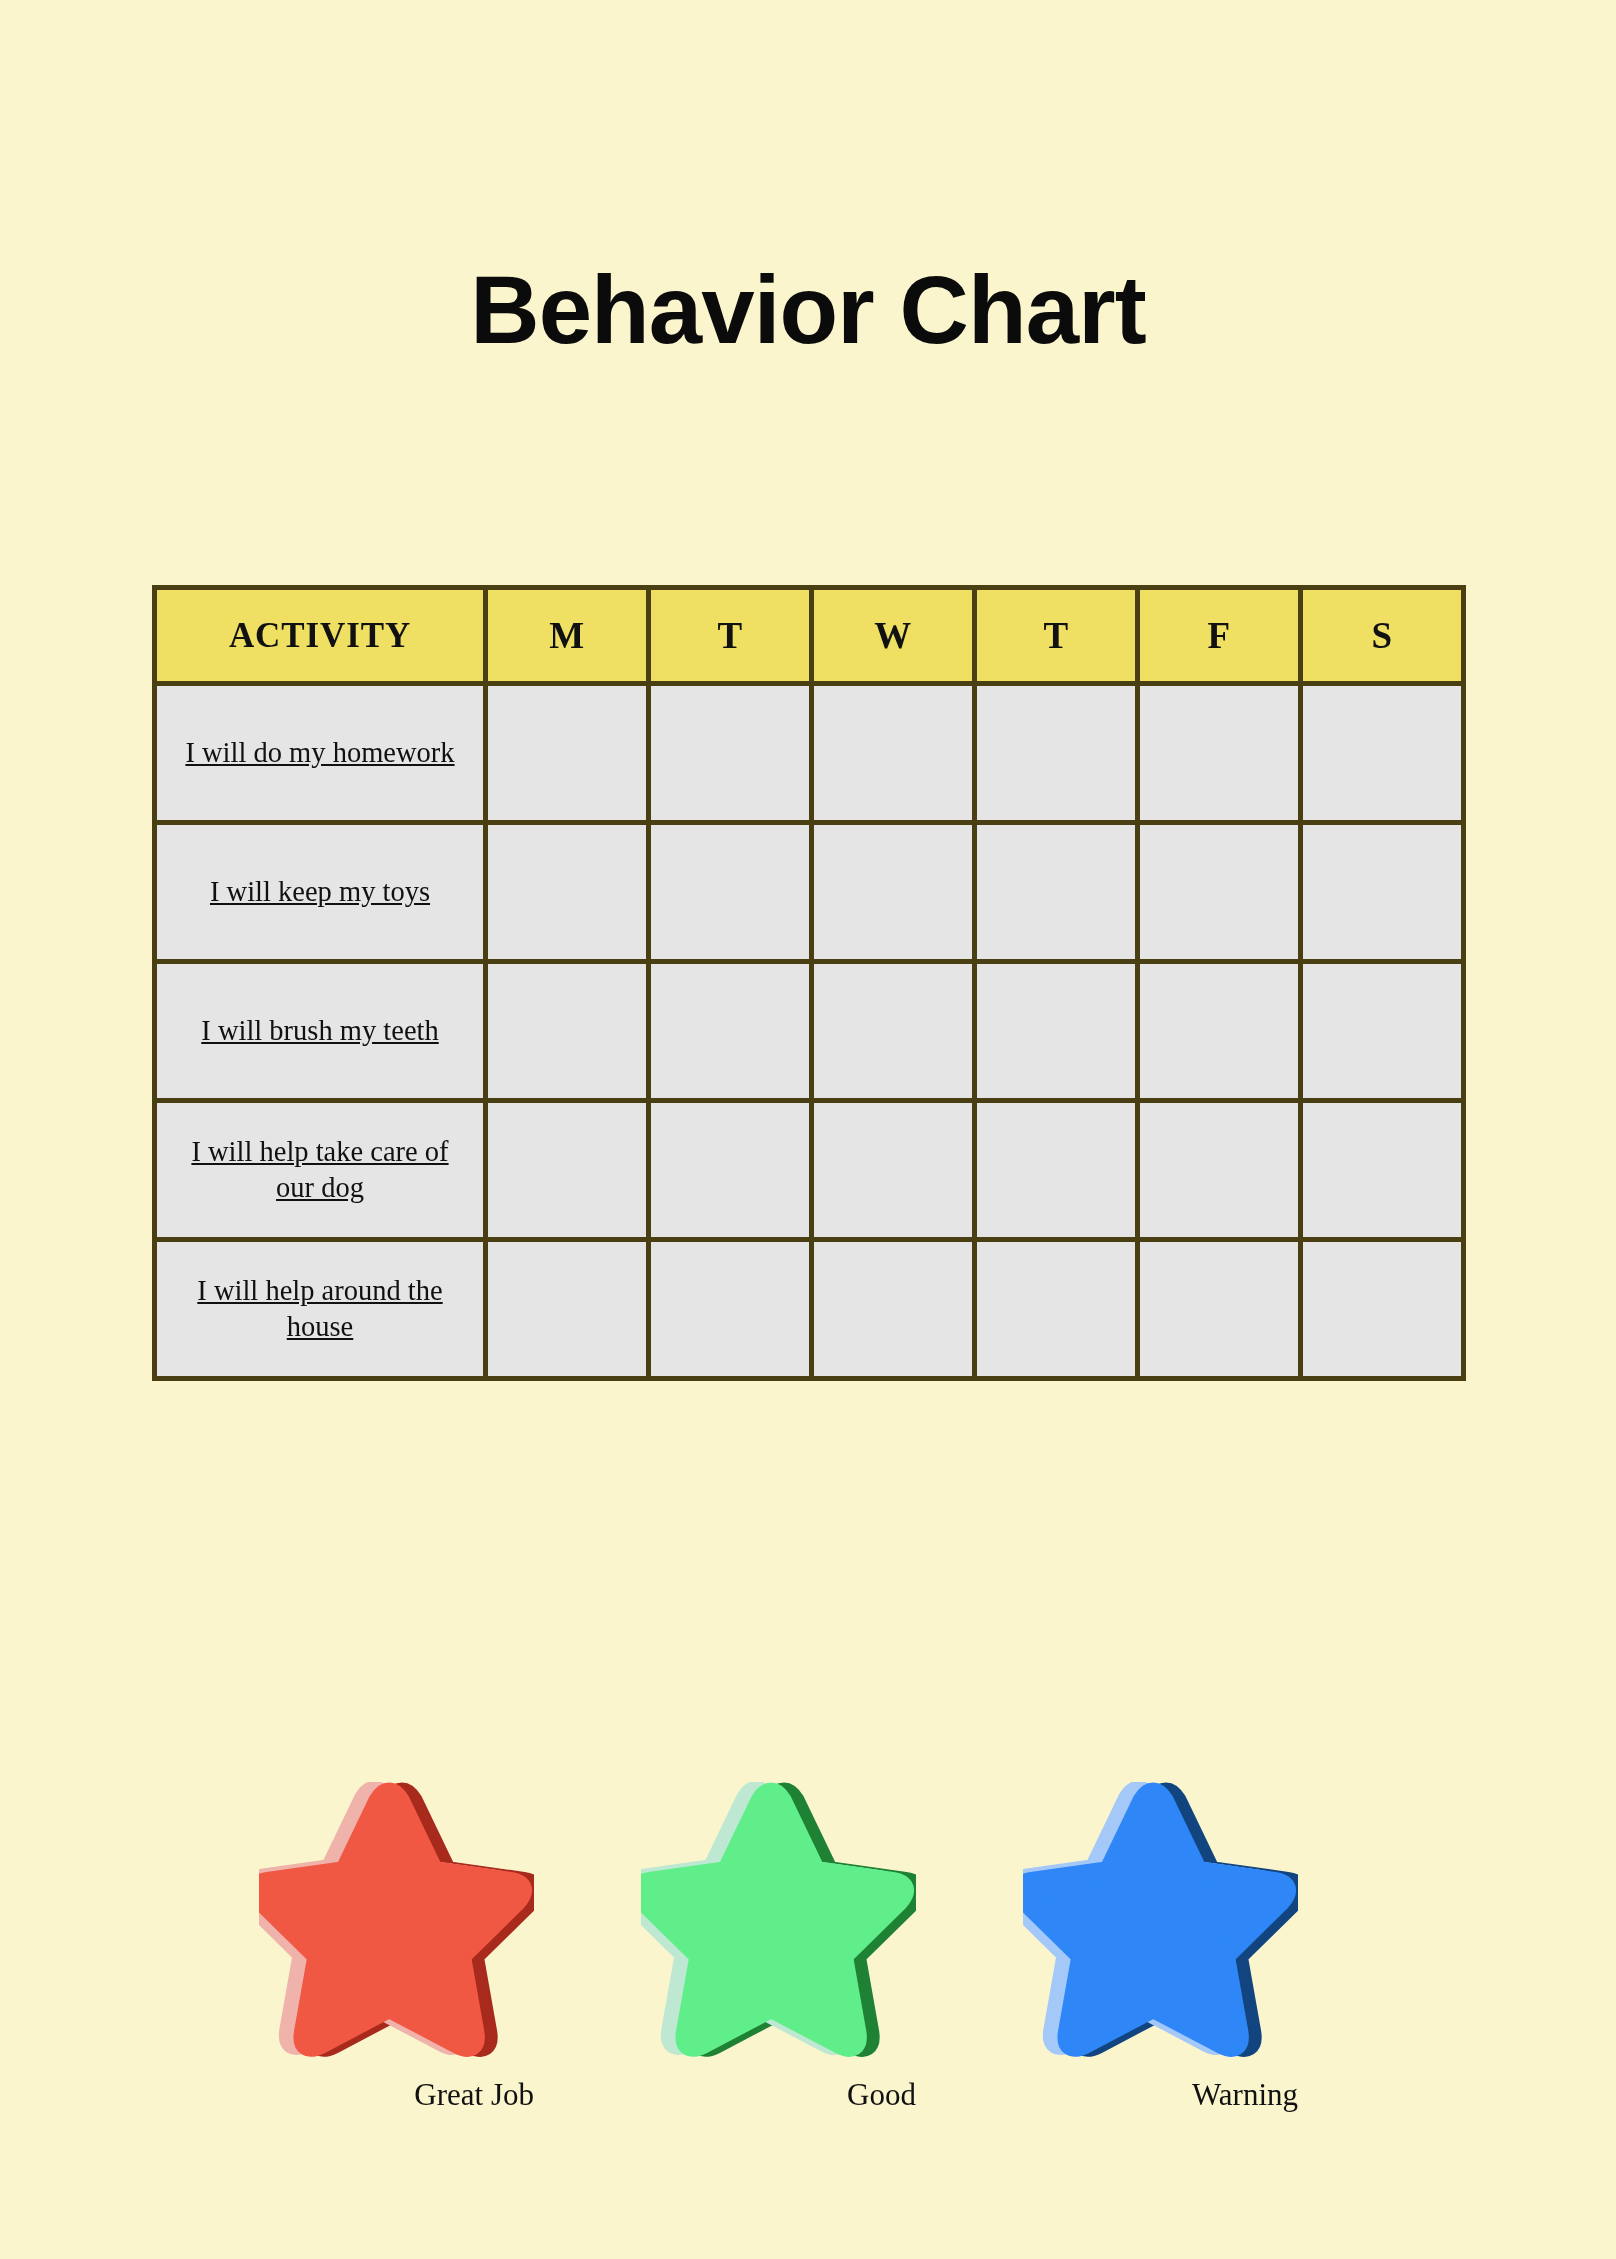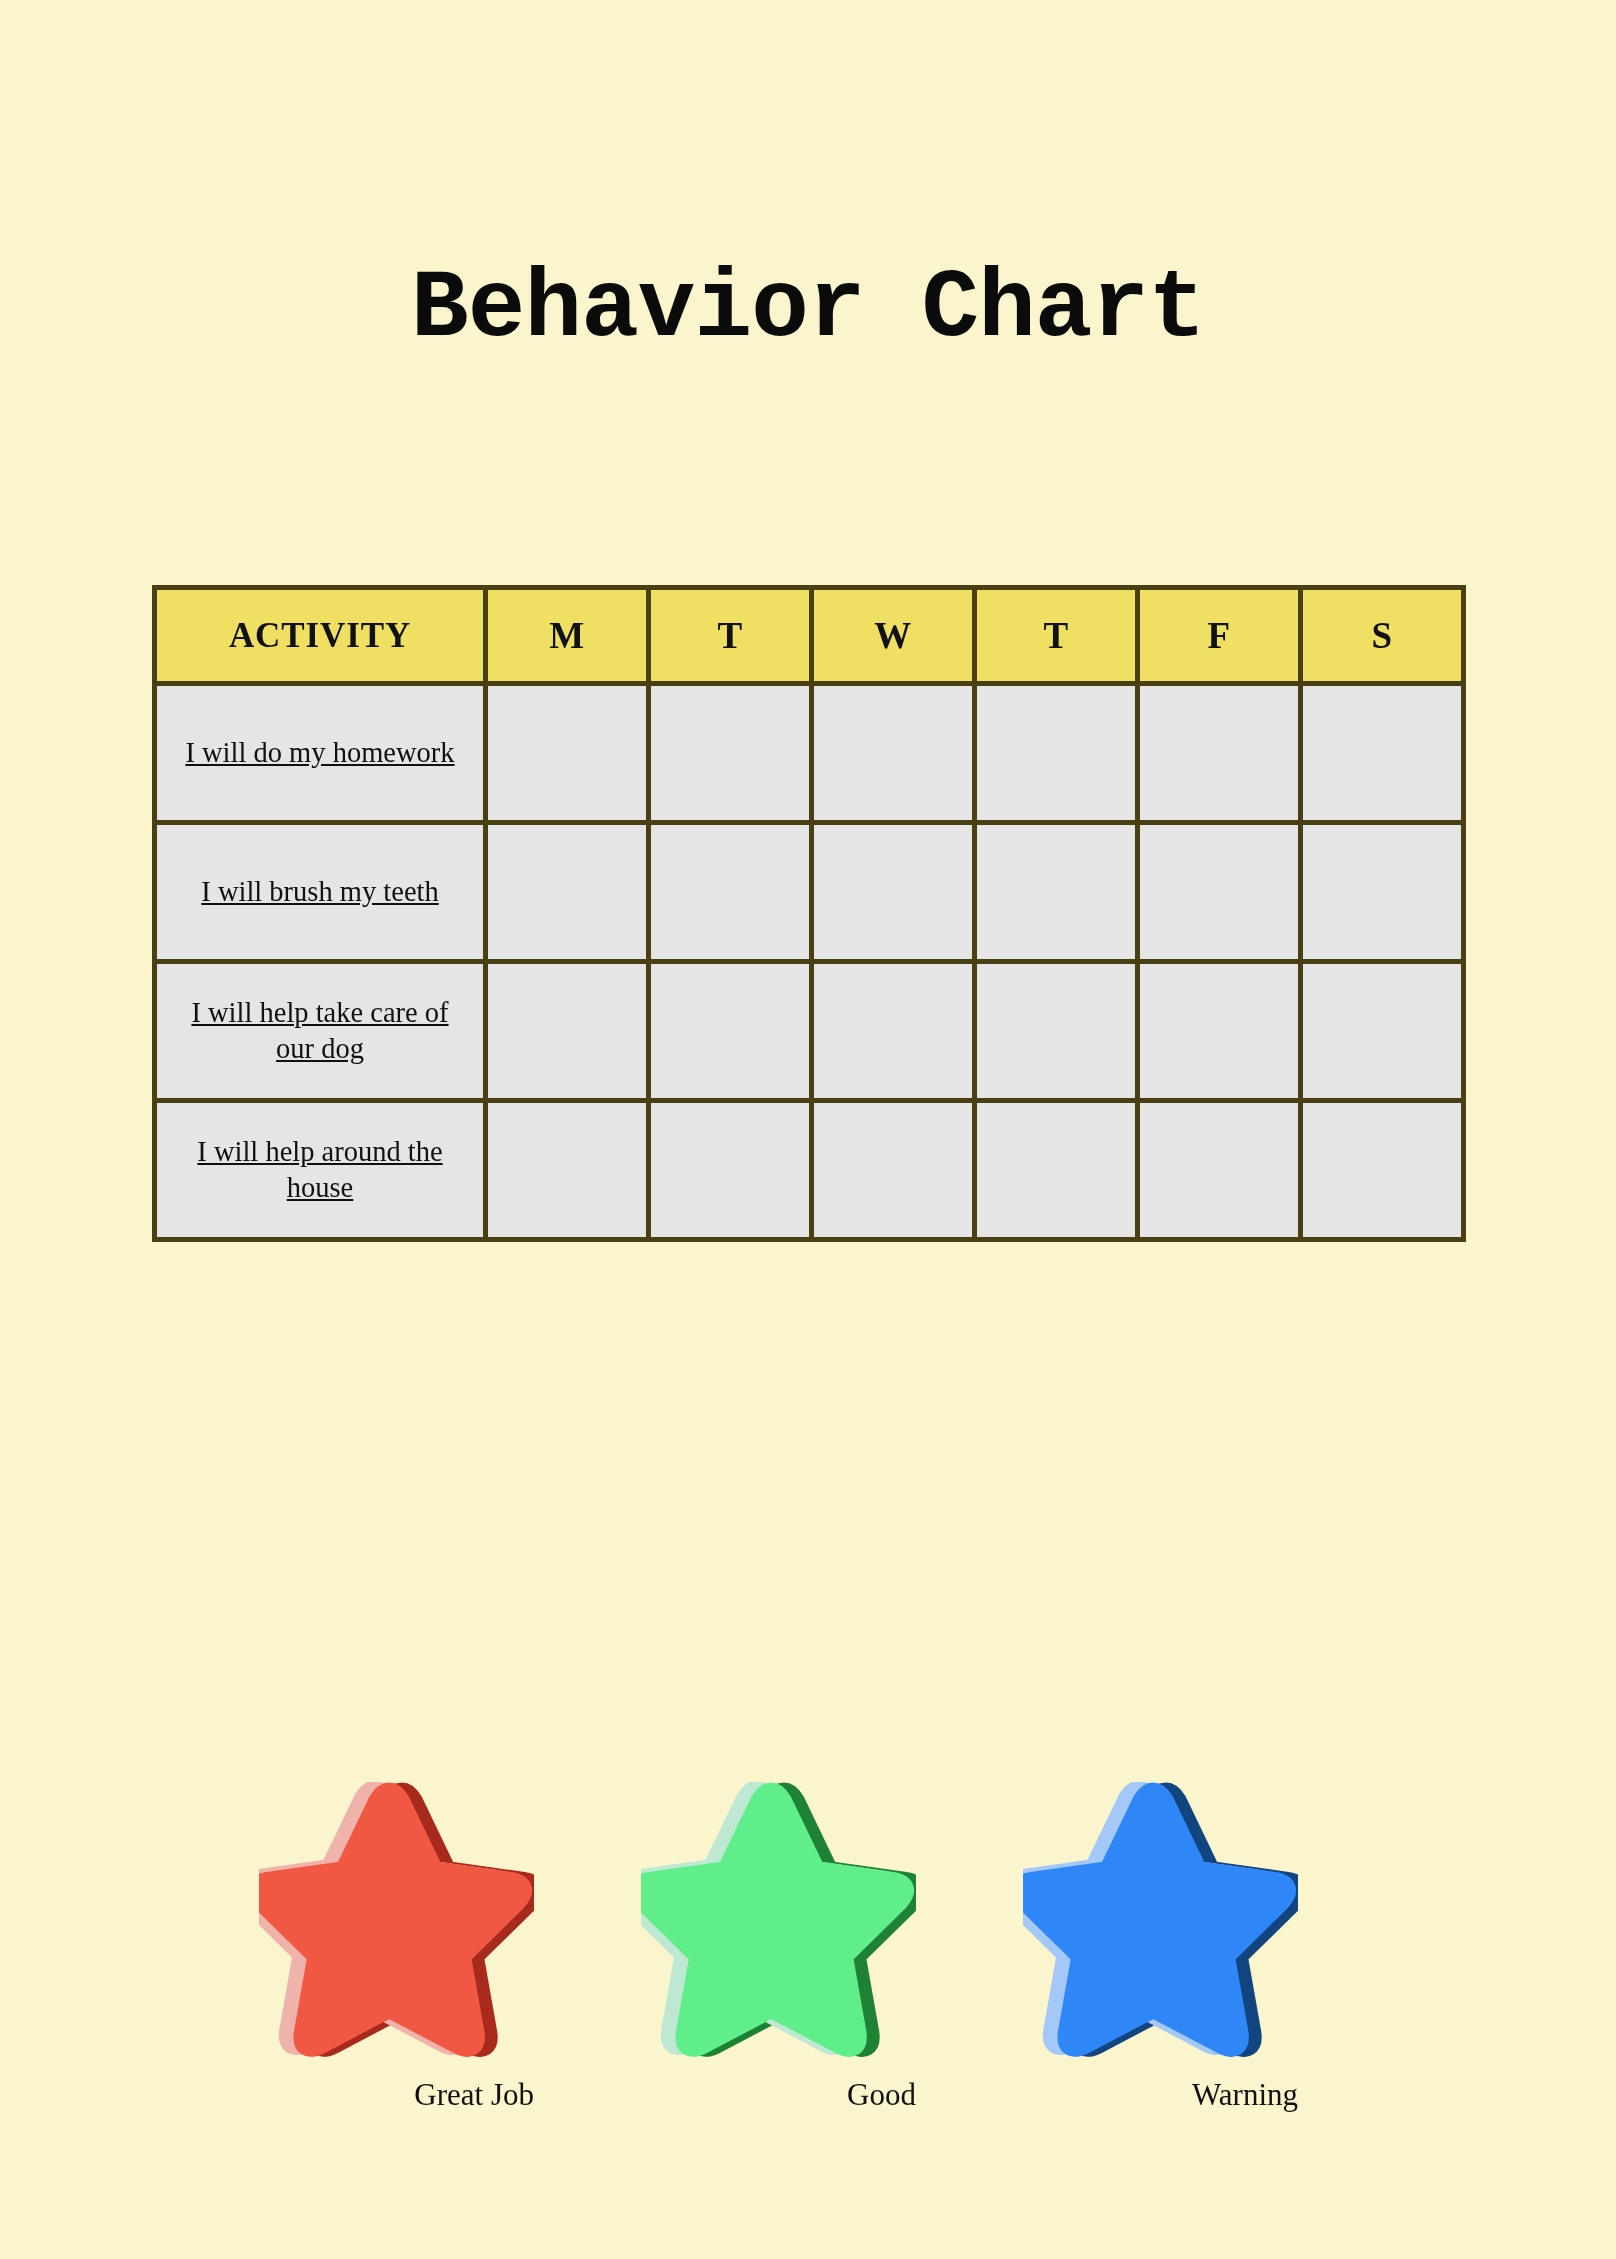--- a/index.html
+++ b/index.html
@@ -15,21 +15,21 @@
     position: relative;
   }
 
   
   .page-title {
     position: absolute;
     left: 0;
     top: 257px;
     width: 1616px;
     text-align: center;
-    font-family: Liberation Mono, monospace;
+    font-family: Liberation Sans, sans-serif;
     font-weight: bold;
     font-size: 96px;
     letter-spacing: -0.9px;
     color: #0B0B0B;
     line-height: 1.1;
     white-space: nowrap;
   }
 
   
   .chart-table-wrap {
@@ -145,20 +145,29 @@
       <tr>
         <td class="activity-cell">I will do my homework</td>
         <td></td>
         <td></td>
         <td></td>
         <td></td>
         <td></td>
         <td></td>
       </tr>
       <tr>
+        <td class="activity-cell">I will keep my toys</td>
+        <td></td>
+        <td></td>
+        <td></td>
+        <td></td>
+        <td></td>
+        <td></td>
+      </tr>
+      <tr>
         <td class="activity-cell">I will brush my teeth</td>
         <td></td>
         <td></td>
         <td></td>
         <td></td>
         <td></td>
         <td></td>
       </tr>
       <tr>
         <td class="activity-cell">I will help take care of our dog</td>

